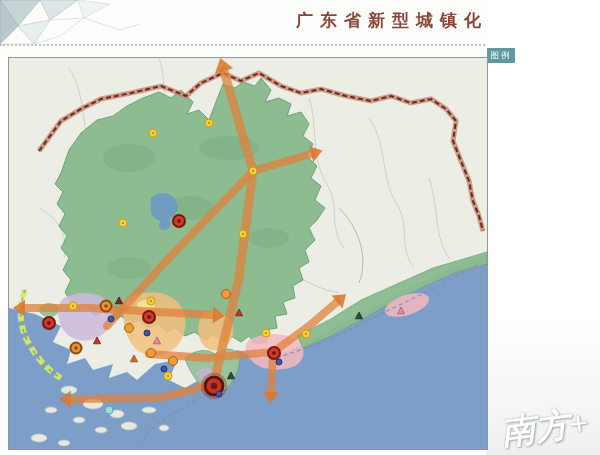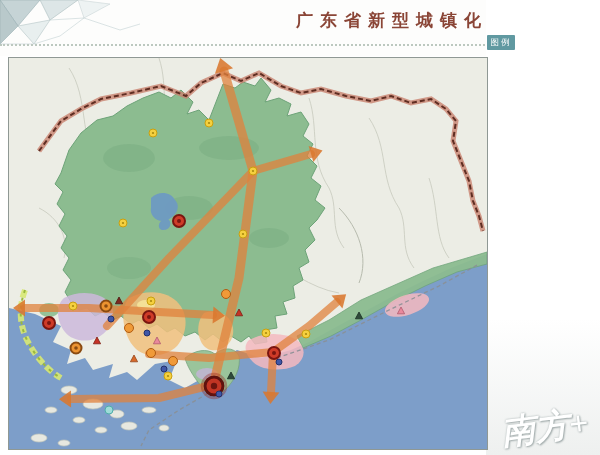--- a/index.html
+++ b/index.html
@@ -5,21 +5,21 @@
   html,body{margin:0;padding:0;}
   body{width:600px;height:455px;position:relative;background:#ffffff;overflow:hidden;
        font-family:"Liberation Sans",sans-serif;}
   
   #header{position:absolute;left:0;top:0;width:600px;height:56px;background:#fdfdfc;}
   #header-sep{position:absolute;left:0;top:44px;width:600px;border-top:2px dotted #bcc8bf;}
   #page-title{position:absolute;top:9px;right:64px;font-family:"Liberation Serif",serif;
       font-weight:bold;font-size:17px;letter-spacing:7px;color:#8a4536;white-space:nowrap;}
   #page-num{position:absolute;left:543px;top:2px;width:36px;height:37px;background:#4a8b94;
       color:#fff;font-size:23px;font-weight:bold;display:flex;align-items:center;justify-content:center;}
-  #legend-tab{position:absolute;left:487px;top:35px;width:28px;height:15px;background:rgba(74,139,148,.88);
+  #legend-tab{position:absolute;left:487px;top:48px;width:28px;height:15px;background:rgba(74,139,148,.88);
       color:#fff;font-size:8.5px;letter-spacing:2px;display:flex;align-items:center;justify-content:center;border-radius:1px;}
   .mesh{position:absolute;pointer-events:none;}
   
   #legend-panel{position:absolute;left:486px;top:0;width:114px;height:455px;
       background:linear-gradient(#ffffff 0 70%,#eef0ef);}
   
   #map-wrap{position:absolute;left:8px;top:57px;width:478px;height:391px;border:1px solid #8f9894;
       background:#ecede5;}
   #watermark{position:absolute;right:12px;bottom:4px;font-family:"Liberation Serif",serif;
       font-style:italic;font-weight:bold;font-size:34px;color:#ffffff;transform:rotate(-7deg);

